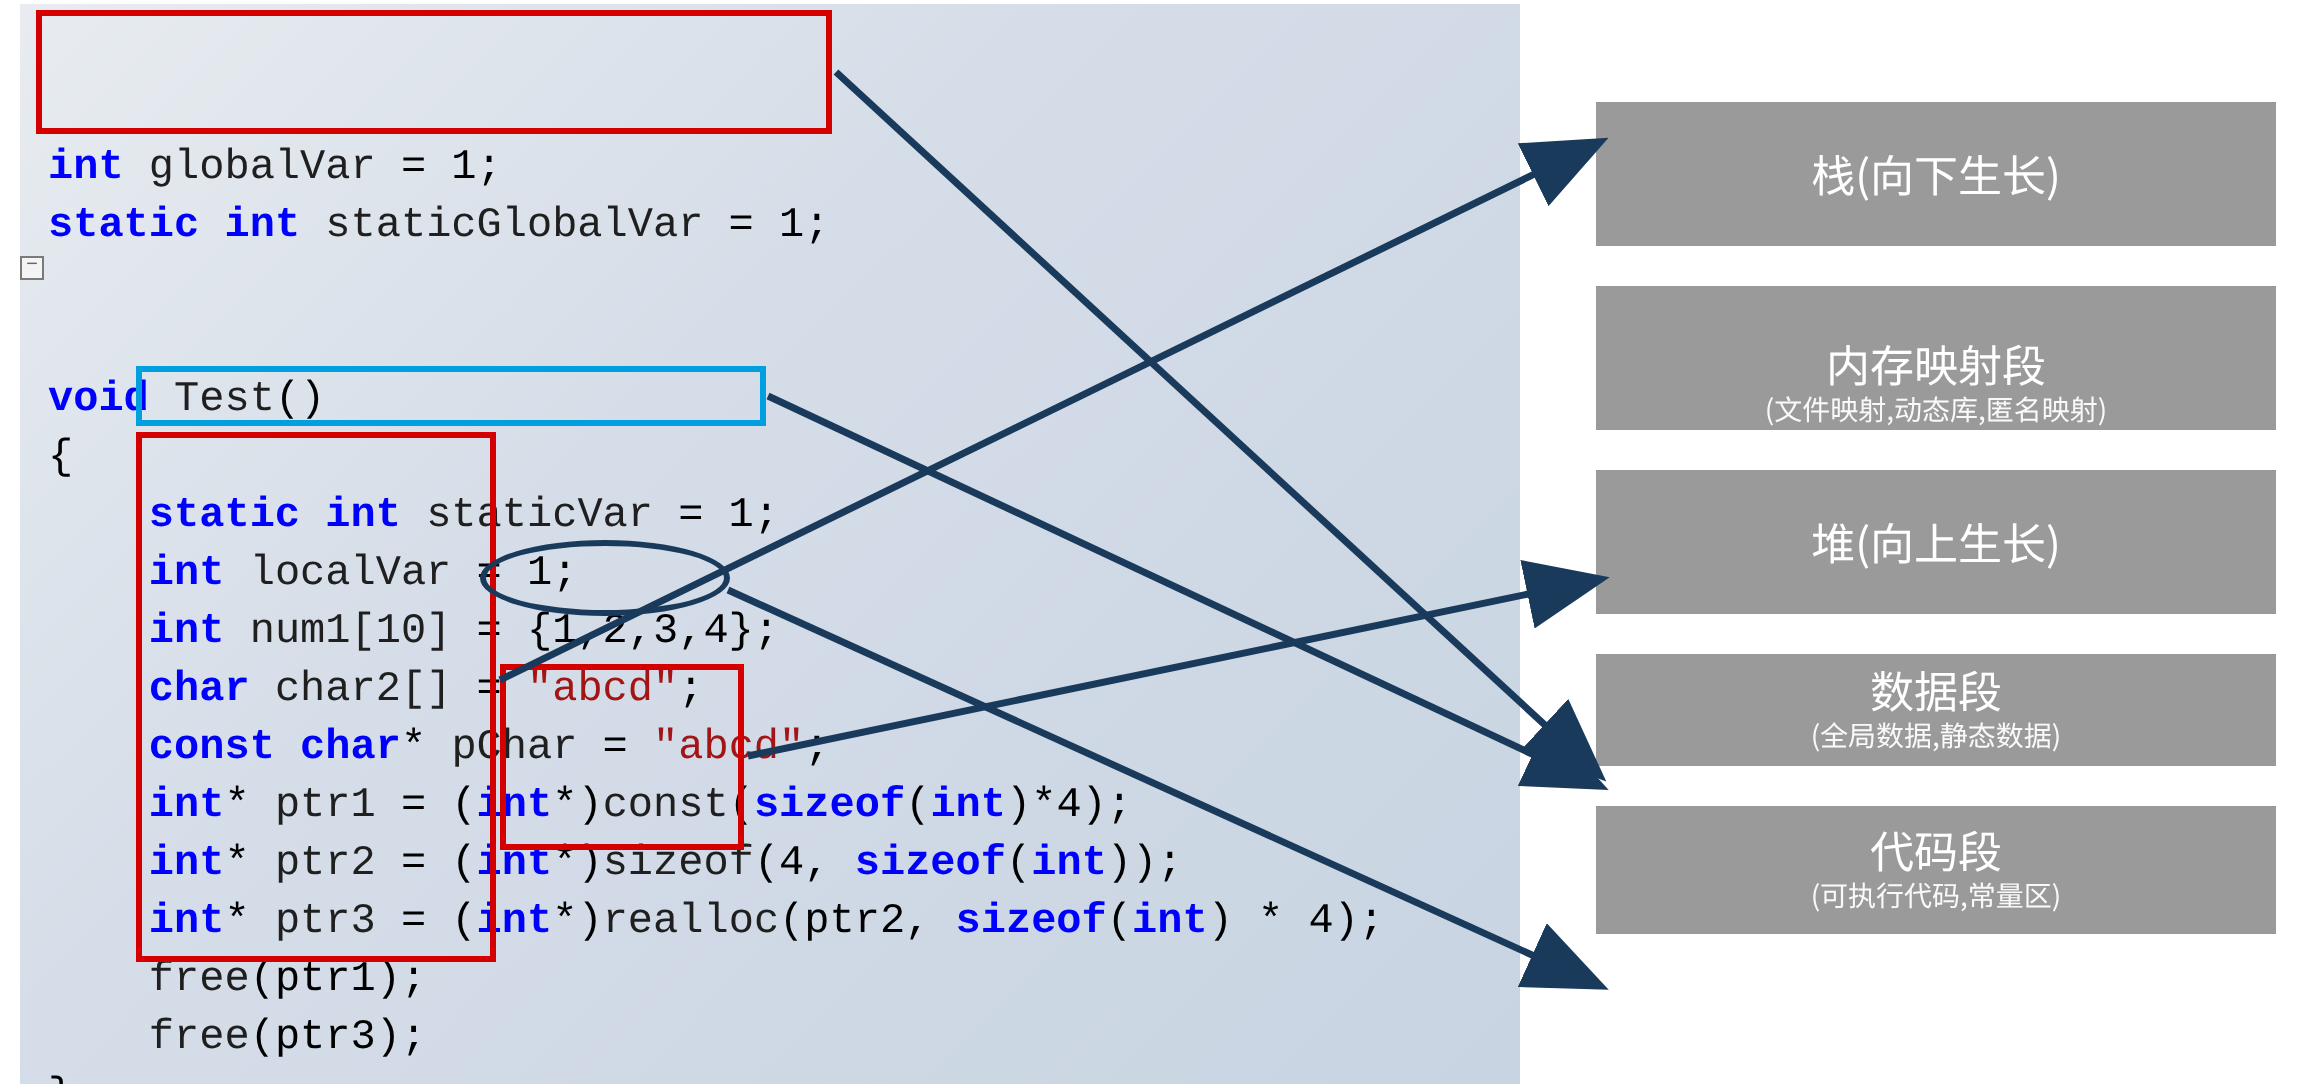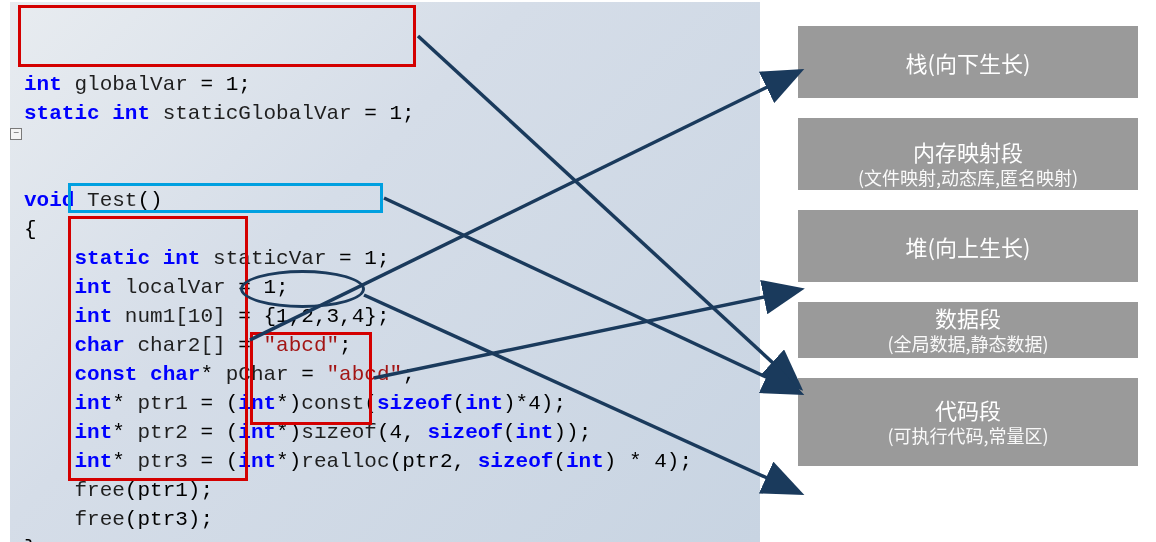--- a/index.html
+++ b/index.html
@@ -51,34 +51,34 @@
     position: absolute;
     left: 0; top: 0;
     width: 1156px; height: 542px;
     pointer-events: none;
   }
 
   
   .mem-col {
     position: absolute;
     right: 18px;
-    top: 26px;
+    top: 51px;
     width: 340px;
   }
   .mem-box {
     background: #9a9a9a;
     color: #fff;
     text-align: center;
     display: flex;
     flex-direction: column;
     justify-content: center;
     font-family: "Microsoft YaHei", "Noto Sans CJK SC", sans-serif;
   }
   .mem-title { font-size: 22px; line-height: 1.2; }
-  .mem-sub { font-size: 18px; opacity: 0.95; }
+  .mem-sub { font-size: 14px; opacity: 0.95; }
   .mem-gap { height: 20px; background: #fff; }
 
   
   .collapse {
     position: absolute;
     left: 0px; top: 126px;
     width: 12px; height: 12px;
     border: 1px solid #7a7a7a;
     background: #f4f4f4;
     font-size: 10px; line-height: 10px;
@@ -128,21 +128,21 @@
     <div class="mem-gap"></div>
     <div class="mem-box" style="height: 72px;">
       <div class="mem-title">堆(向上生长)</div>
     </div>
     <div class="mem-gap"></div>
     <div class="mem-box" style="height: 56px;">
       <div class="mem-title">数据段</div>
       <div class="mem-sub">(全局数据,静态数据)</div>
     </div>
     <div class="mem-gap"></div>
-    <div class="mem-box" style="height: 88px;">
+    <div class="mem-box" style="height: 64px;">
       <div class="mem-title">代码段</div>
       <div class="mem-sub">(可执行代码,常量区)</div>
     </div>
   </div>
 
 <svg class="arrows">
   <defs>
     <marker id="ah" markerWidth="12" markerHeight="10" refX="10" refY="5" orient="auto">
       <path d="M0,0 L12,5 L0,10 z" fill="#1a3a5c"></path>
     </marker>

